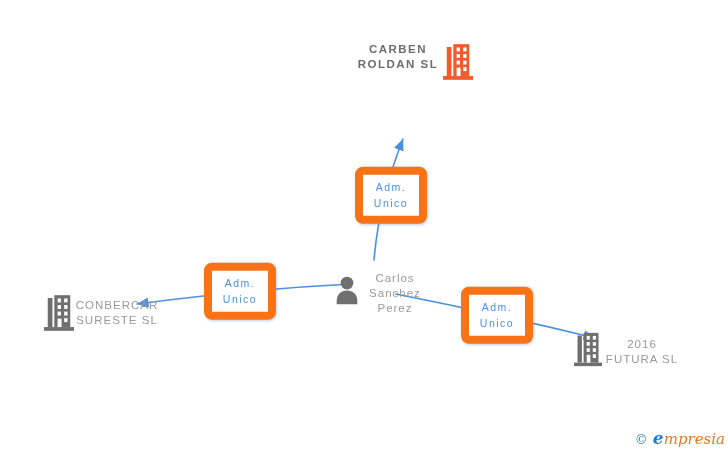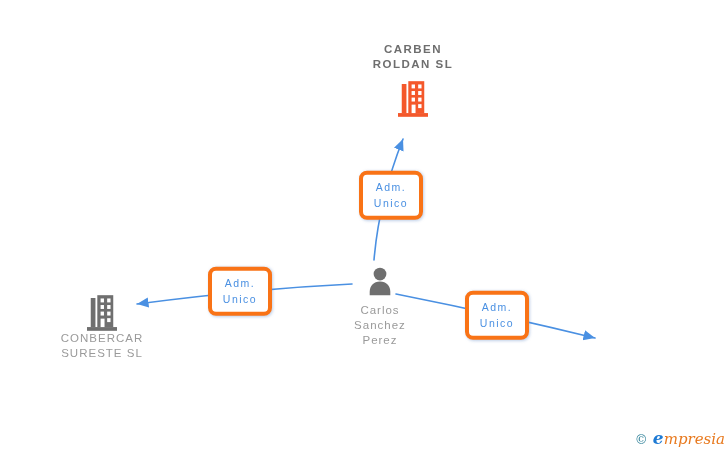--- a/index.html
+++ b/index.html
@@ -4,37 +4,37 @@
 <style>
   html,body { margin:0; padding:0; background:#ffffff; }
   .canvas {
     position:relative; width:728px; height:450px; background:#ffffff;
     font-family:"Liberation Sans", sans-serif; overflow:hidden;
   }
   .edges-layer { position:absolute; left:0; top:0; width:728px; height:450px; z-index:1; }
 
   .node {
     position:absolute; transform:translateX(-50%);
-    display:flex; flex-direction:column; align-items:center; z-index:2; cursor:pointer;
+    display:flex; flex-direction:row; align-items:center; z-index:2; cursor:pointer;
   }
   .node-label {
     color:#9a9a9a; font-size:11.5px; letter-spacing:1px; line-height:1.32;
     text-align:center; white-space:normal;
   }
   .node-label.highlight {
     color:#6e6e6e; font-weight:bold; letter-spacing:1.5px;
   }
   #node-carben .node-label   { width:90px; margin-bottom:9px; }
   #node-conbercar .node-label{ width:86px; }
   #node-futura .node-label   { width:80px; margin-top:5px; }
   #node-person .node-label   { width:66px; margin-top:5px; }
 
   .edge-label {
     position:absolute; transform:translate(-50%,-50%); z-index:3;
-    background:#ffffff; border:4px solid #f97316; border-radius:8px;
+    background:#ffffff; border:8px solid #f97316; border-radius:8px;
     color:#4a90e2; font-size:10.5px; letter-spacing:1.5px; line-height:1.55;
     width:40px; padding:4px 8px; text-align:center;
     box-shadow:1px 1px 3px rgba(100,140,200,0.40);
   }
   #edge-label-0 { left:391px; top:195px; }
   #edge-label-1 { left:240px; top:291px; }
   #edge-label-2 { left:497px; top:315px; }
 
   .watermark {
     position:absolute; right:3px; bottom:2px; z-index:3;
@@ -107,20 +107,40 @@
           <rect x="21.5" y="10.5" width="3.6" height="4.2"></rect>
         <rect x="14.5" y="17.5" width="3.6" height="4.2"></rect>
           <rect x="21.5" y="17.5" width="3.6" height="4.2"></rect>
         <rect x="21.5" y="24.5" width="3.6" height="4.2"></rect>
         <rect x="14.5" y="25" width="4.2" height="9"></rect>
       </g>
     </svg>
     <div class="node-label">CONBERCAR SURESTE SL</div>
   </div>
 
+  <div class="node" id="node-futura" style="left:628px; top:332px;">
+    <svg width="28" height="35" viewBox="0 0 32 38">
+      <g fill="#6f6f6f">
+        <rect x="0" y="34" width="32" height="4"></rect>
+        <rect x="4" y="3" width="5" height="31"></rect>
+        <rect x="11" y="0" width="17" height="34"></rect>
+      </g>
+      <g fill="#ffffff">
+        <rect x="14.5" y="3.5" width="3.6" height="4.2"></rect>
+          <rect x="21.5" y="3.5" width="3.6" height="4.2"></rect>
+        <rect x="14.5" y="10.5" width="3.6" height="4.2"></rect>
+          <rect x="21.5" y="10.5" width="3.6" height="4.2"></rect>
+        <rect x="14.5" y="17.5" width="3.6" height="4.2"></rect>
+          <rect x="21.5" y="17.5" width="3.6" height="4.2"></rect>
+        <rect x="21.5" y="24.5" width="3.6" height="4.2"></rect>
+        <rect x="14.5" y="25" width="4.2" height="9"></rect>
+      </g>
+    </svg>
+    <div class="node-label">2016 FUTURA SL</div>
+  </div>
 
   <div class="edge-label" id="edge-label-0">Adm. Unico</div>
   <div class="edge-label" id="edge-label-1">Adm. Unico</div>
   <div class="edge-label" id="edge-label-2">Adm. Unico</div>
 
   <div class="watermark">
     <span class="wm-copy">©</span><span class="wm-e">e</span><span class="wm-rest">mpresia</span>
   </div>
 
 </div>

